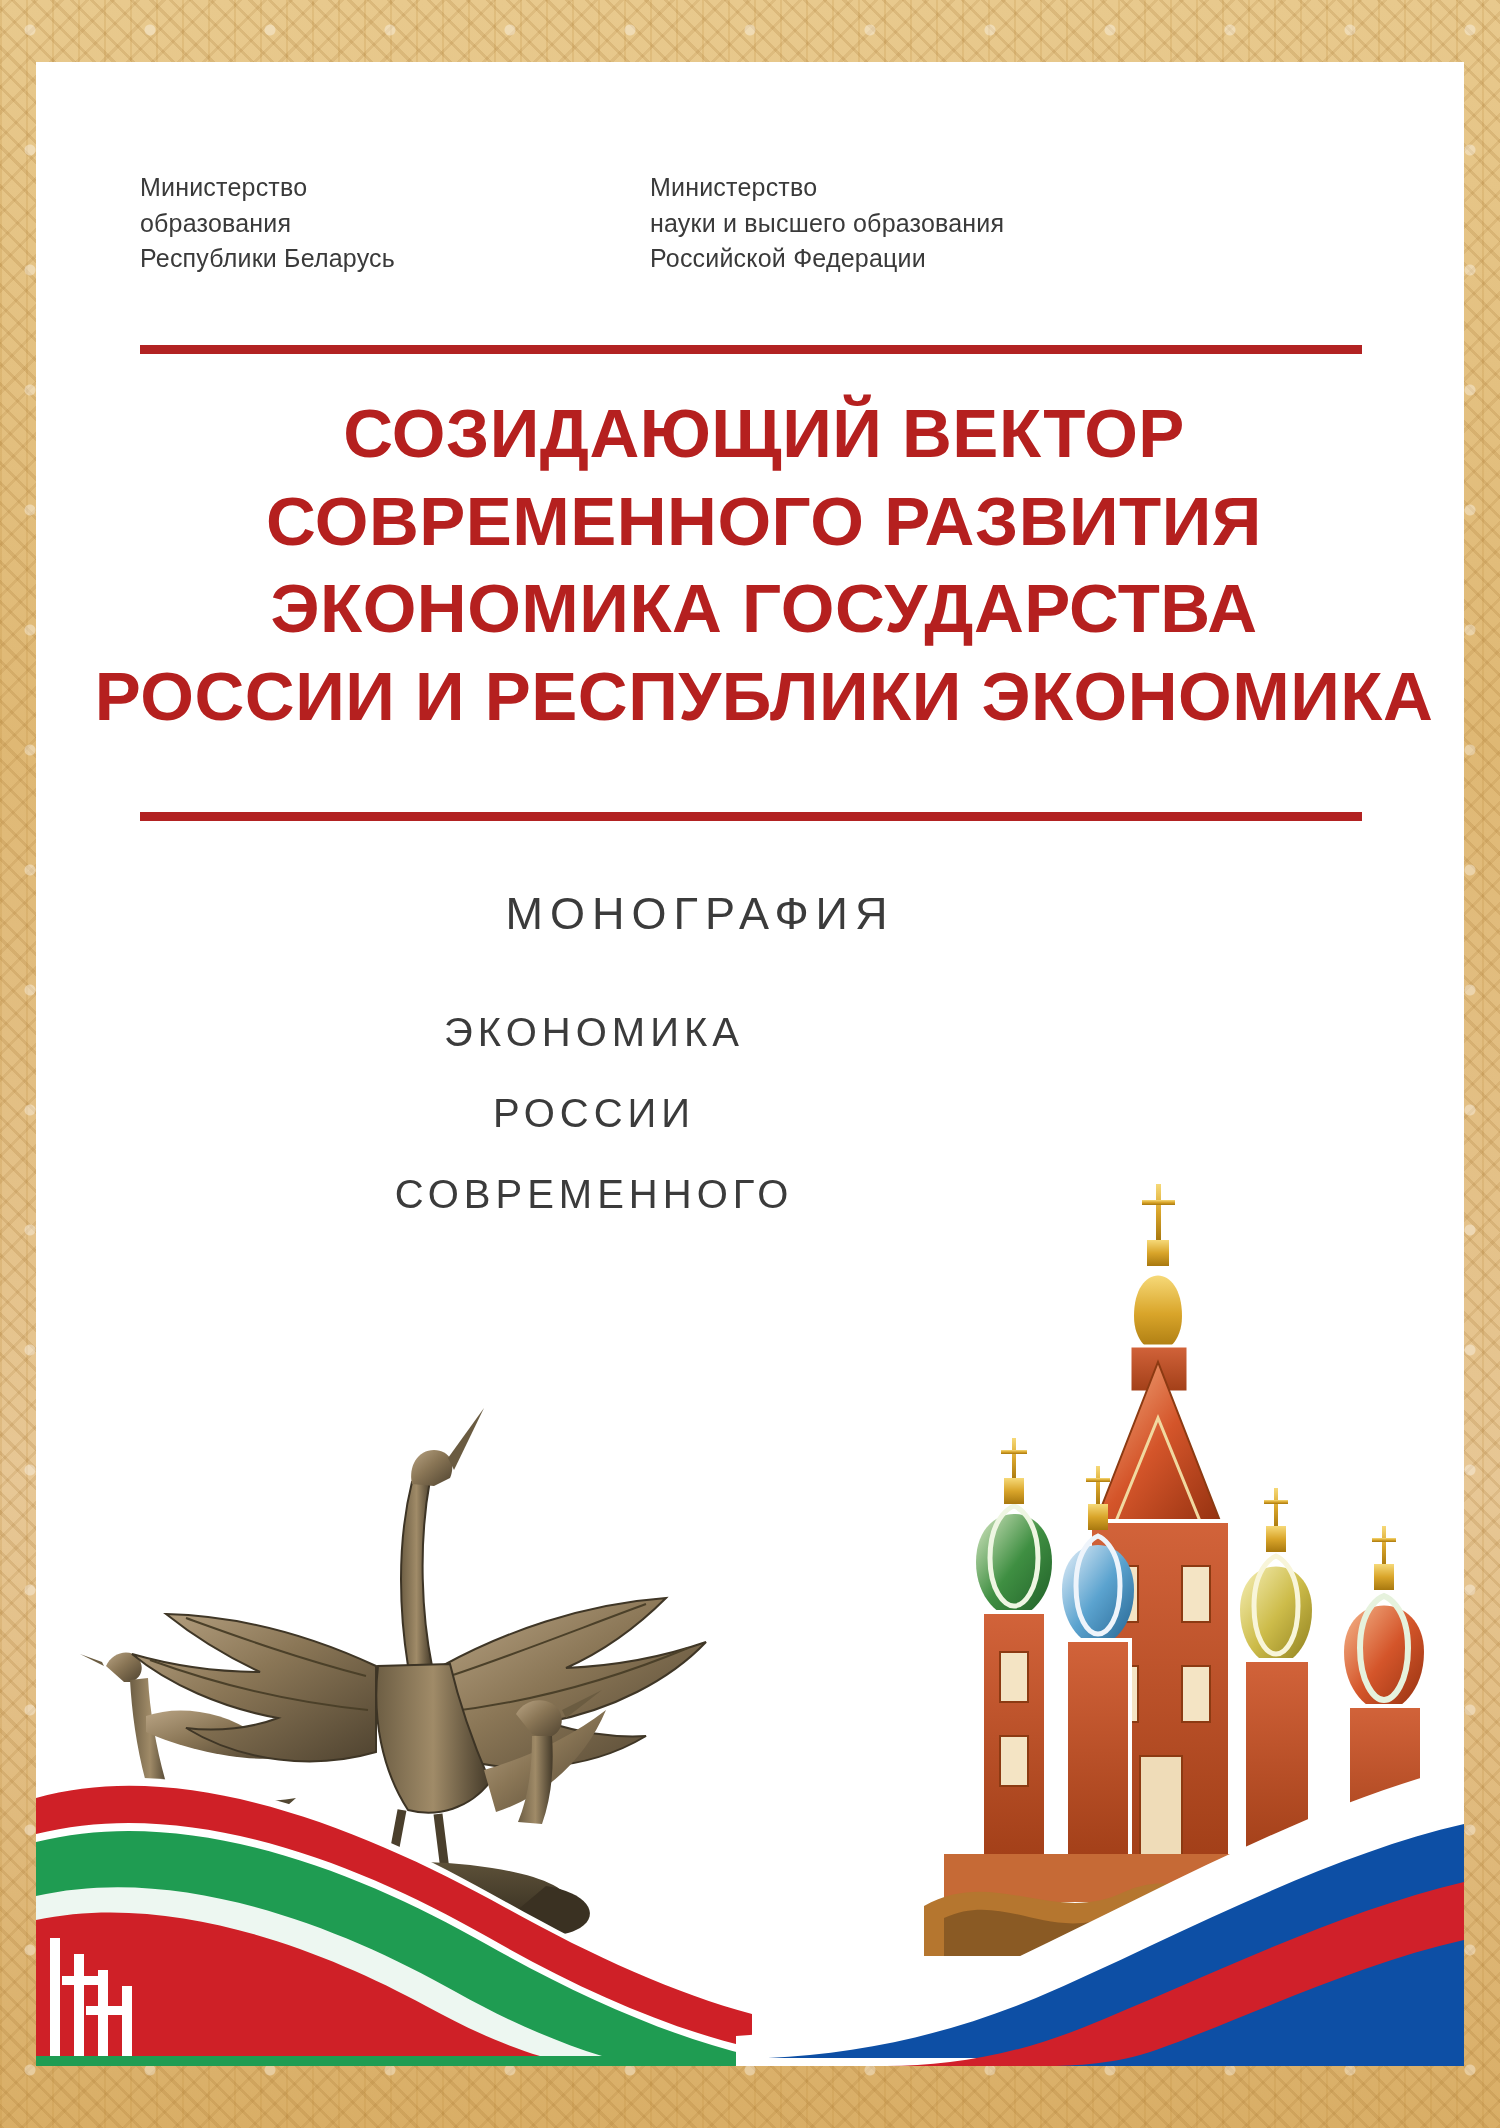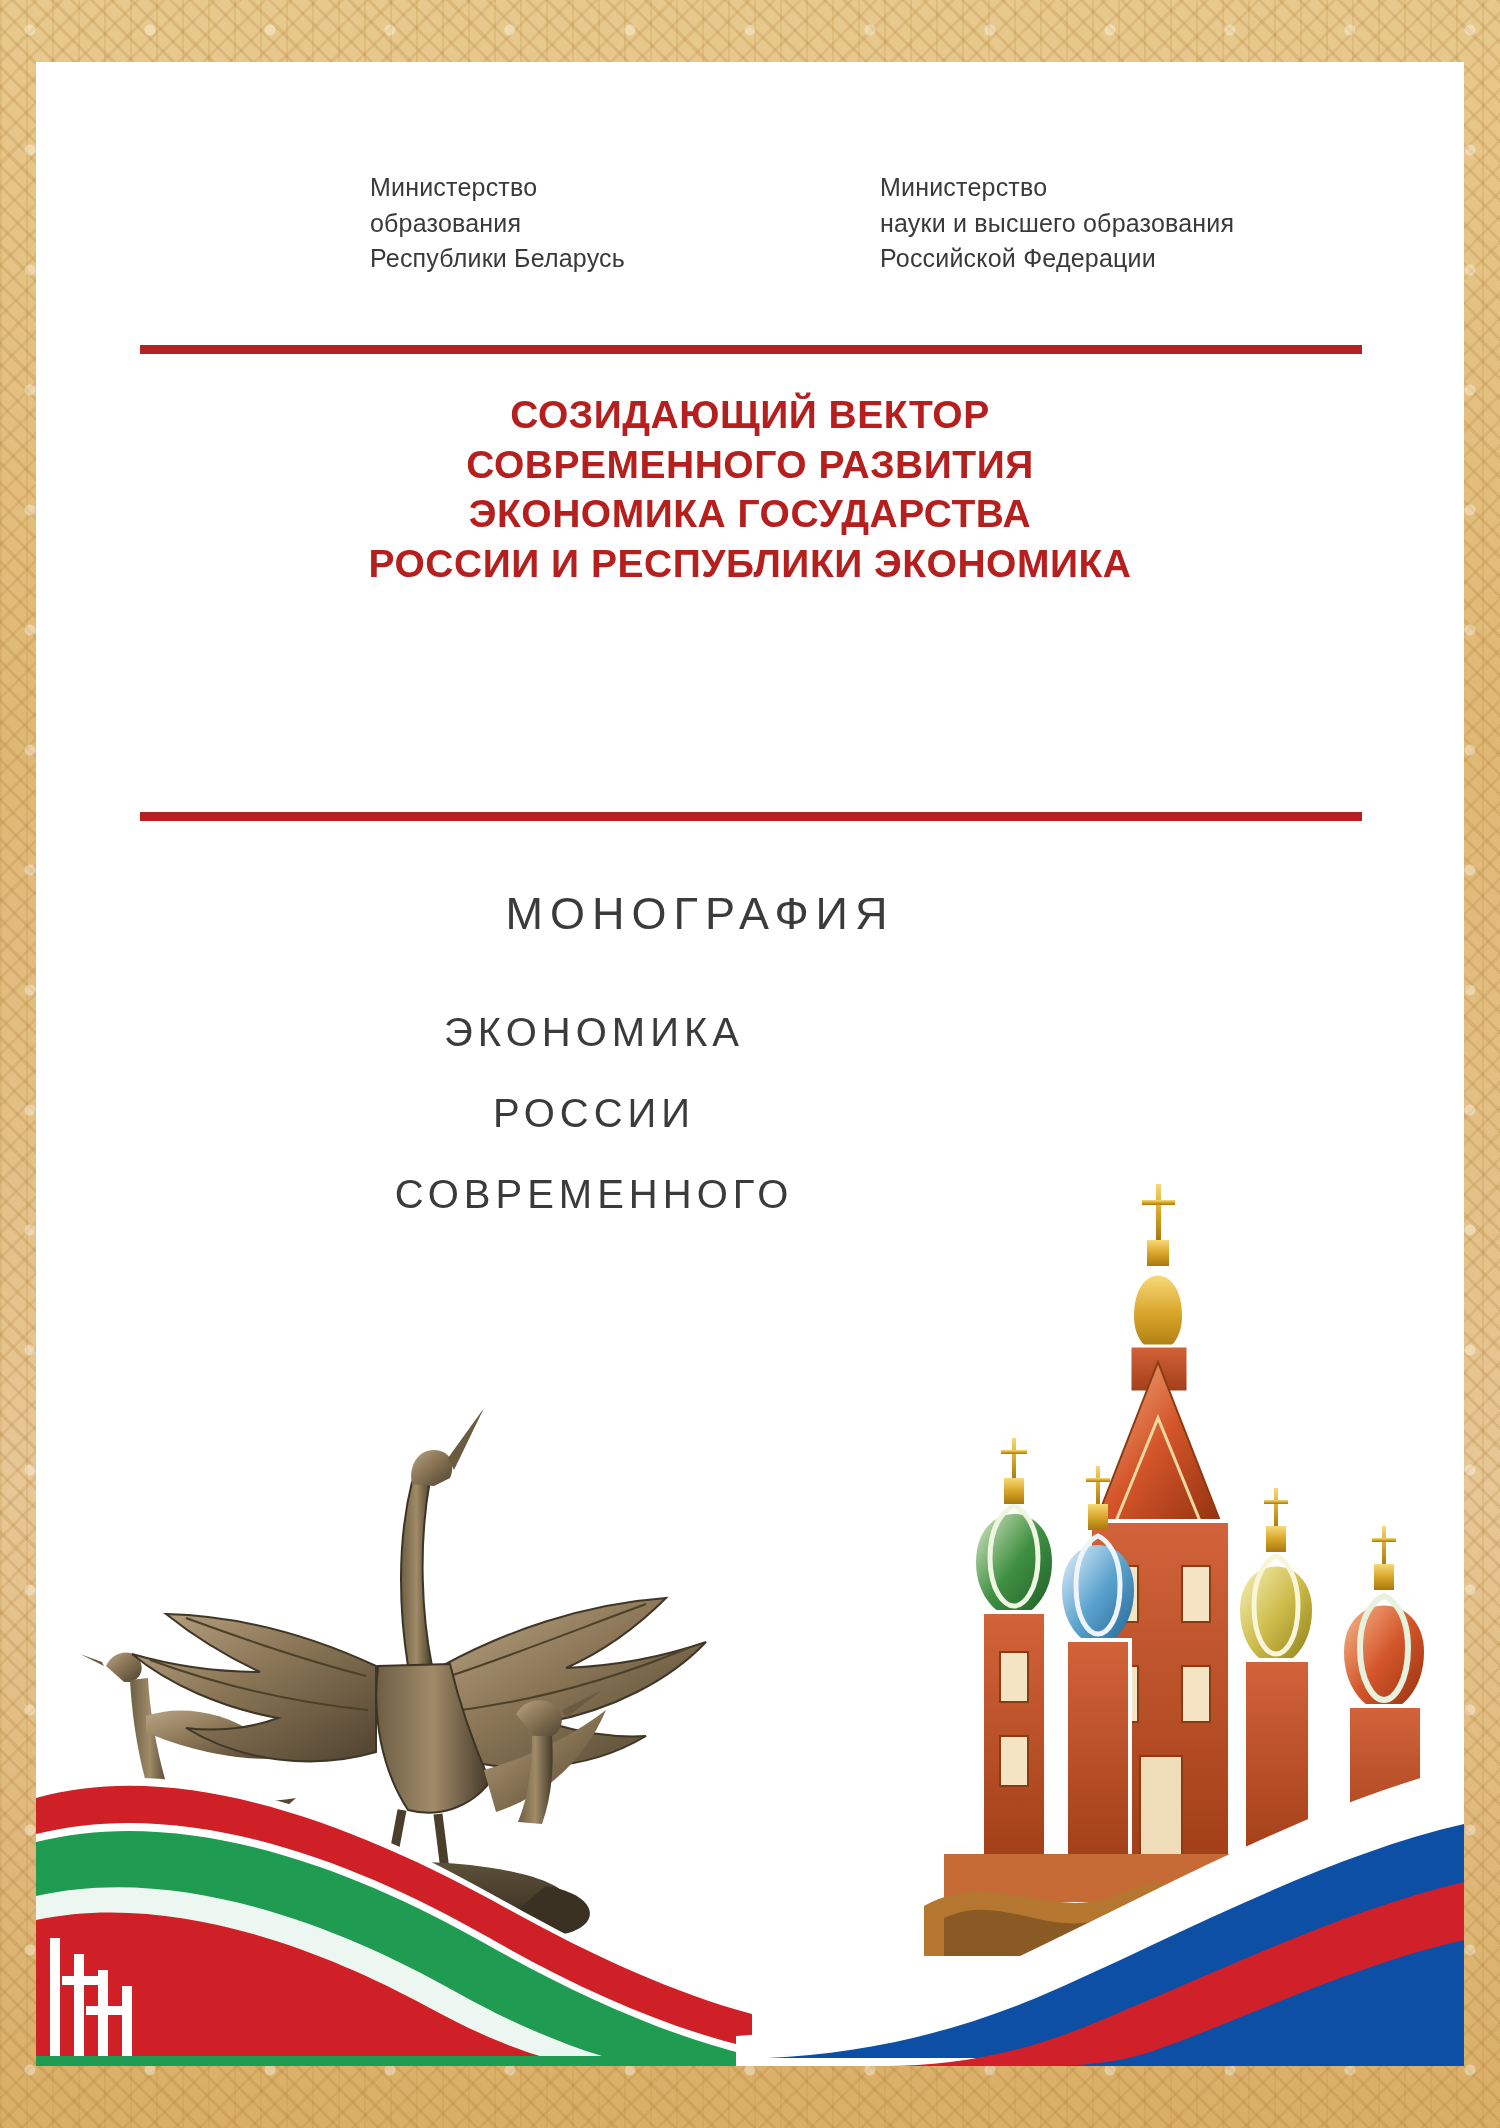--- a/index.html
+++ b/index.html
@@ -58,21 +58,21 @@
   
   .ministries {
     position: absolute;
     left: 0; top: 0;
     width: 1500px;
     z-index: 6;
     padding-top: 170px;
   }
   .min-row {
     display: flex;
-    justify-content: flex-end;
+    justify-content: flex-start;
     padding-left: 140px;
   }
   .min-block {
     font-size: 25px;
     line-height: 1.42;
     color: #3a3a3a;
     letter-spacing: .2px;
     white-space: pre-line;
   }
   .min-left { width: 380px; }
@@ -85,27 +85,27 @@
     width: 1222px;
     height: 9px;
     background: #b22222;
     z-index: 6;
   }
   .rule-top { top: 345px; }
   .rule-bottom { top: 812px; }
 
   .title {
     position: absolute;
-    left: 70px;
+    left: 84px;
     top: 390px;
     width: 1360px;
     text-align: center;
     color: #b5201f;
     font-weight: 800;
-    font-size: 39px;
+    font-size: 69px;
     line-height: 1.27;
     letter-spacing: .5px;
     z-index: 6;
   }
   .title div { white-space: nowrap; }
 
   .subtitle {
     position: absolute;
     left: 0;
     top: 888px;

